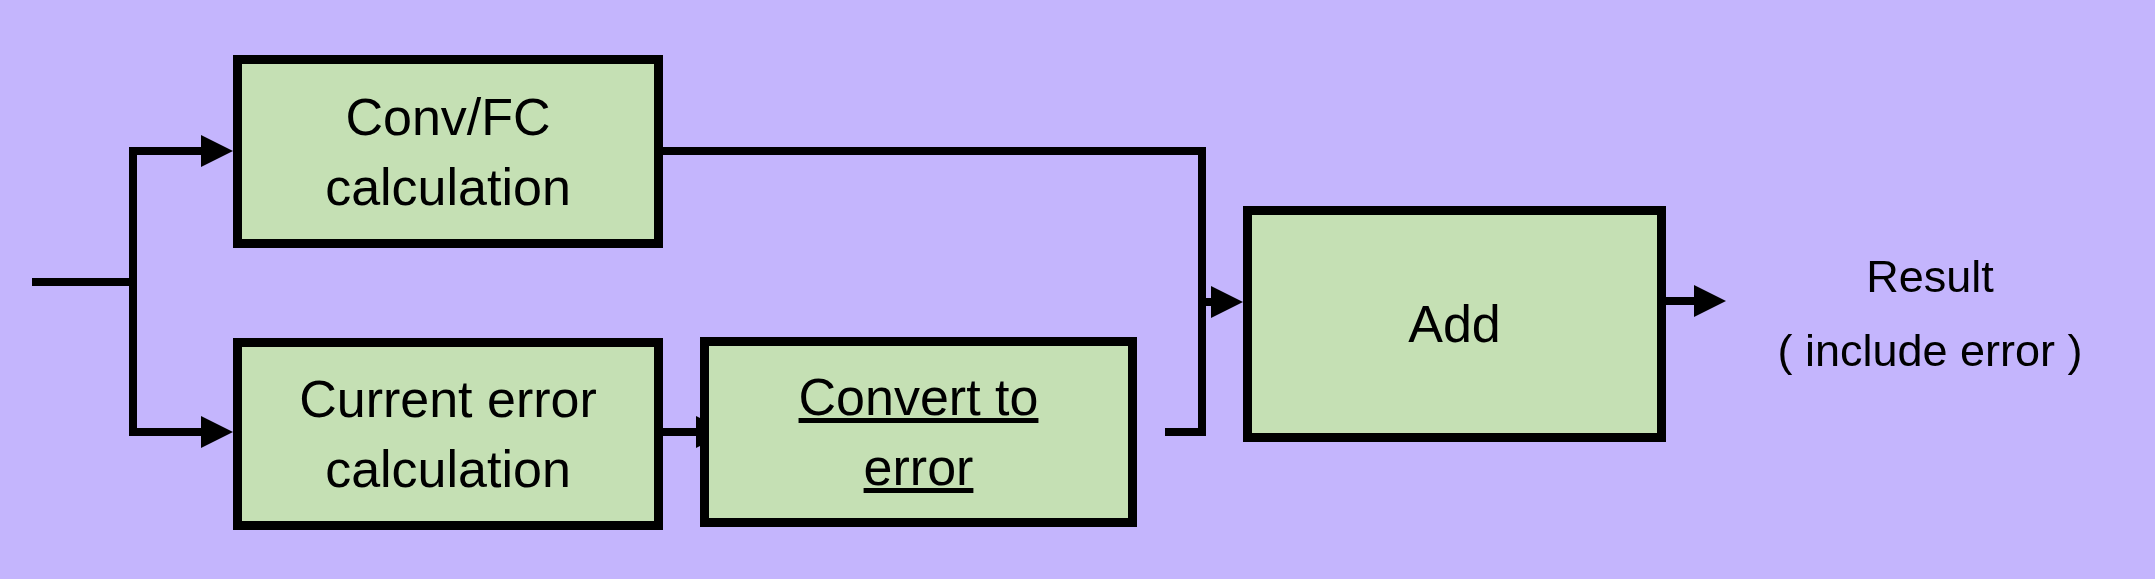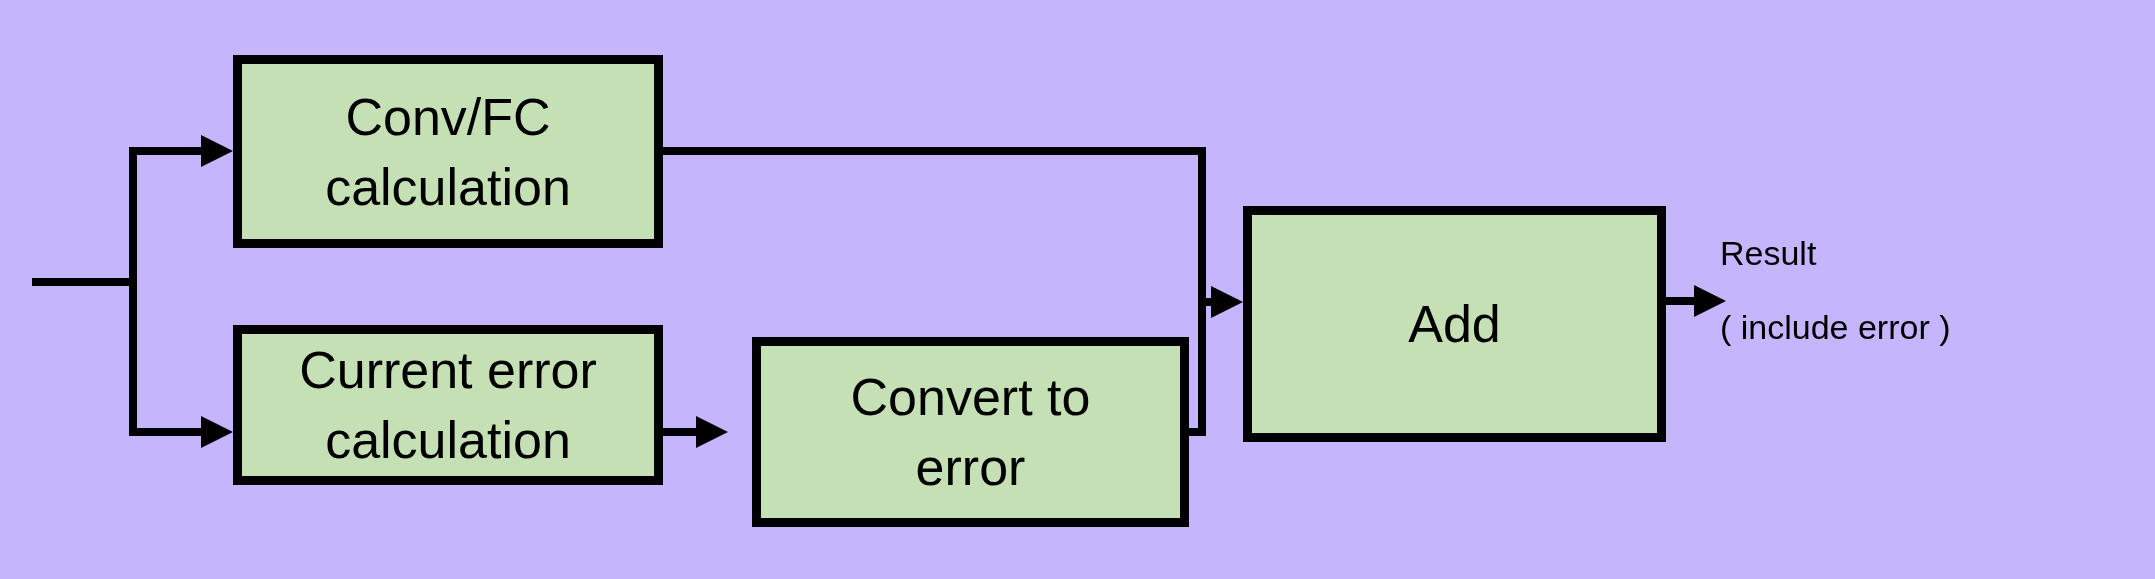--- a/index.html
+++ b/index.html
@@ -38,33 +38,33 @@
     position: absolute;
     width: 0;
     height: 0;
     border-top: 16px solid transparent;
     border-bottom: 16px solid transparent;
     border-left: 32px solid #000000;
   }
   #result-label {
     position: absolute;
     left: 1720px;
-    top: 216px;
+    top: 240px;
     width: 420px;
-    text-align: left;
+    text-align: center;
     color: #000000;
-    font-size: 34px;
+    font-size: 45px;
     line-height: 74px;
   }
   #result-label span { display: block; white-space: nowrap; }
 
   
   #node-conv-fc        { left: 233px;  top: 55px;  width: 430px; height: 193px; }
-  #node-current-error  { left: 233px;  top: 325px; width: 430px; height: 160px; }
-  #node-convert        { left: 752px;  top: 337px; width: 437px; height: 190px; }
+  #node-current-error  { left: 233px;  top: 338px; width: 430px; height: 192px; }
+  #node-convert        { left: 700px;  top: 337px; width: 437px; height: 190px; text-decoration: underline; }
   #node-add            { left: 1243px; top: 206px; width: 423px; height: 236px; }
 
   
   #line-input-stub     { left: 32px;   top: 278px; width: 105px; height: 8px; }
   #line-branch-v       { left: 129px;  top: 147px; width: 8px;   height: 289px; }
   #line-top-branch     { left: 129px;  top: 147px; width: 76px;  height: 8px; }
   #line-bottom-branch  { left: 129px;  top: 428px; width: 76px;  height: 8px; }
   #line-ce-convert     { left: 663px;  top: 428px; width: 37px;  height: 8px; }
   #line-conv-merge     { left: 663px;  top: 147px; width: 543px; height: 8px; }
   #line-merge-v        { left: 1198px; top: 147px; width: 8px;   height: 289px; }

